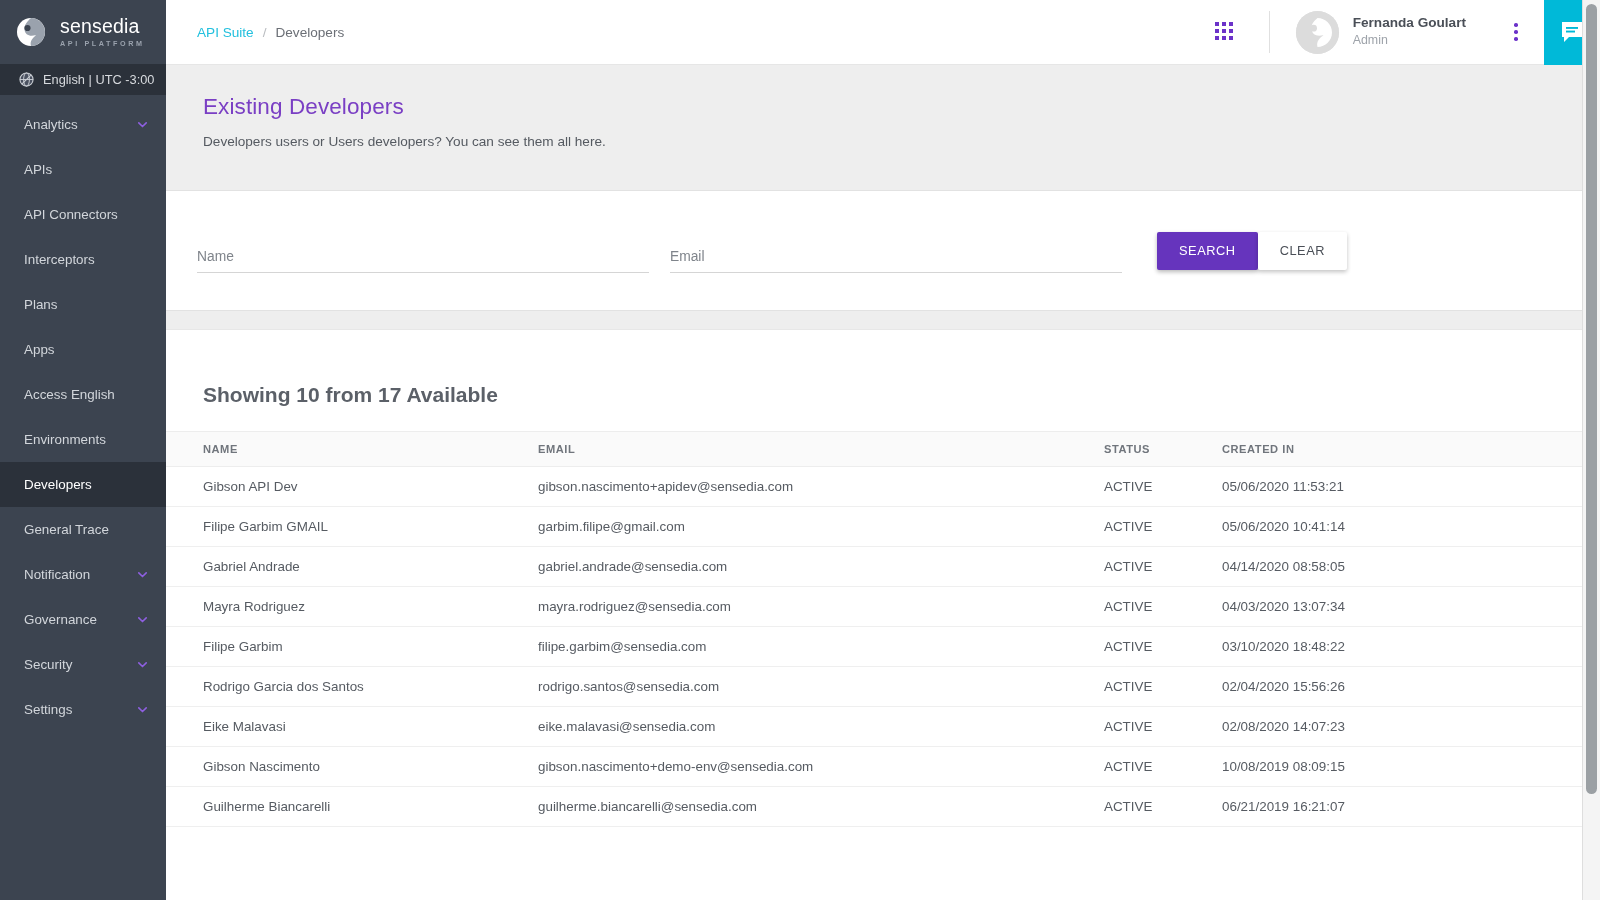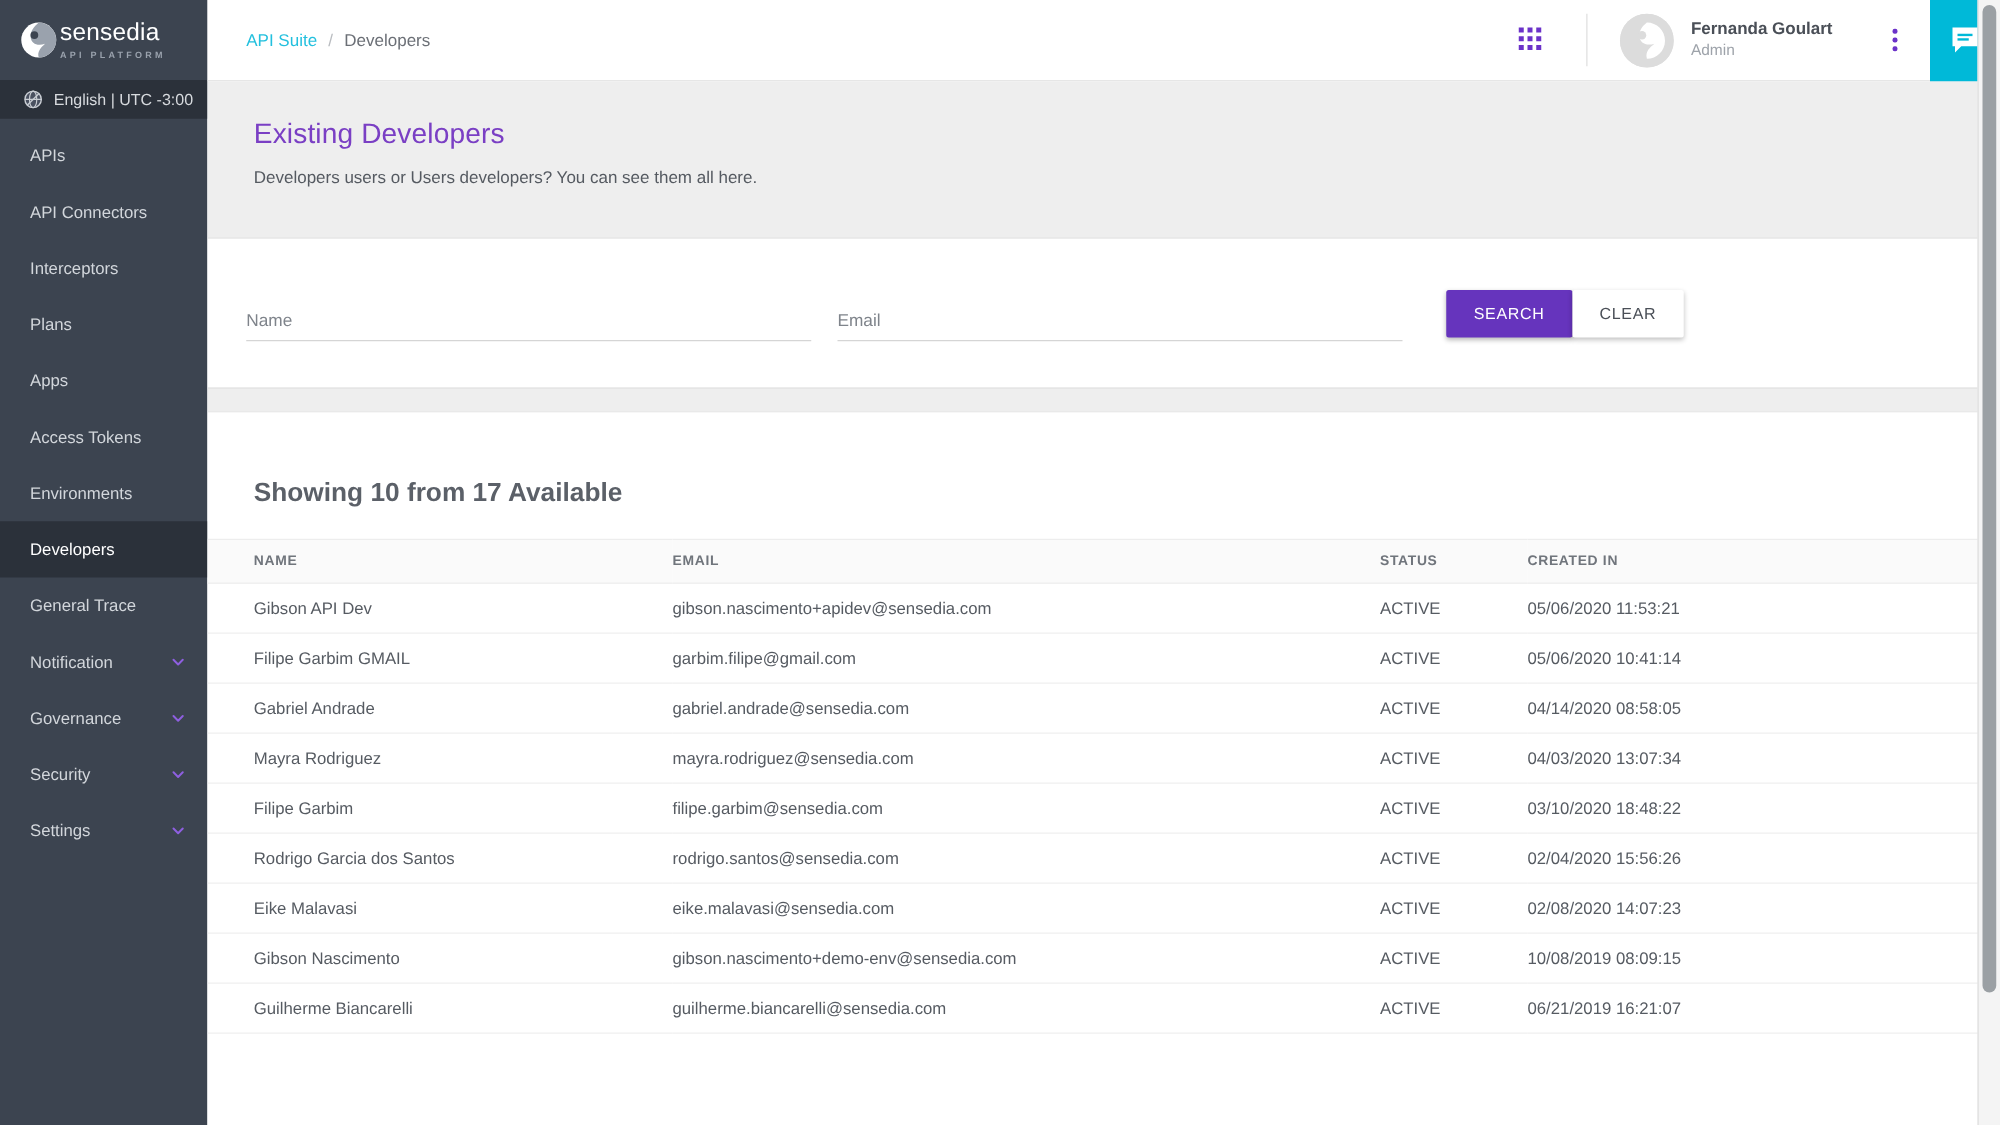--- a/index.html
+++ b/index.html
@@ -12,21 +12,21 @@
   .app { display: flex; width: 1600px; height: 900px; position: relative; }
 
   
   .sidebar {
     width: 166px; flex: 0 0 166px; height: 900px;
     background: #3c4450;
     display: flex; flex-direction: column;
   }
   .brand {
     height: 64px; flex: 0 0 64px;
-    display: flex; align-items: center; gap: 2px;
+    display: flex; align-items: center; gap: 14px;
     padding-left: 16px;
     background: #3c4450;
   }
   .brand-logo { width: 30px; height: 30px; flex: 0 0 30px; position: relative; }
   .brand-text { display: flex; flex-direction: column; line-height: 1; }
   .brand-name {
     font-size: 19.5px; color: #ffffff; letter-spacing: .2px; font-weight: 400;
   }
   .brand-sub {
     font-size: 7.2px; color: #9aa2ad; letter-spacing: 2.6px;
@@ -218,36 +218,44 @@
           <ellipse cx="8" cy="8" rx="3.1" ry="7" fill="none" stroke="#c9cdd3" stroke-width="1"></ellipse>
           <line x1="1" y1="8" x2="15" y2="8" stroke="#c9cdd3" stroke-width="1"></line>
           <line x1="3" y1="13" x2="13" y2="3" stroke="#c9cdd3" stroke-width="1.2"></line>
         </svg>
       </span>
       <span>English | UTC -3:00</span>
     </div>
 
     <nav class="nav">
       <div class="nav-item">
+        <span>Analytics</span>
+        <span class="chev">
+          <svg width="13" height="13" viewBox="0 0 14 14">
+              <path d="M3 5.2 L7 9.2 L11 5.2" fill="none" stroke="#8e5fe0" stroke-width="1.7" stroke-linecap="round" stroke-linejoin="round"></path>
+            </svg>
+        </span>
+      </div>
+      <div class="nav-item">
         <span>APIs</span>
       </div>
       <div class="nav-item">
         <span>API Connectors</span>
       </div>
       <div class="nav-item">
         <span>Interceptors</span>
       </div>
       <div class="nav-item">
         <span>Plans</span>
       </div>
       <div class="nav-item">
         <span>Apps</span>
       </div>
       <div class="nav-item">
-        <span>Access Tokens</span>
+        <span>Access English</span>
       </div>
       <div class="nav-item">
         <span>Environments</span>
       </div>
       <div class="nav-item active">
         <span>Developers</span>
       </div>
       <div class="nav-item">
         <span>General Trace</span>
       </div>

